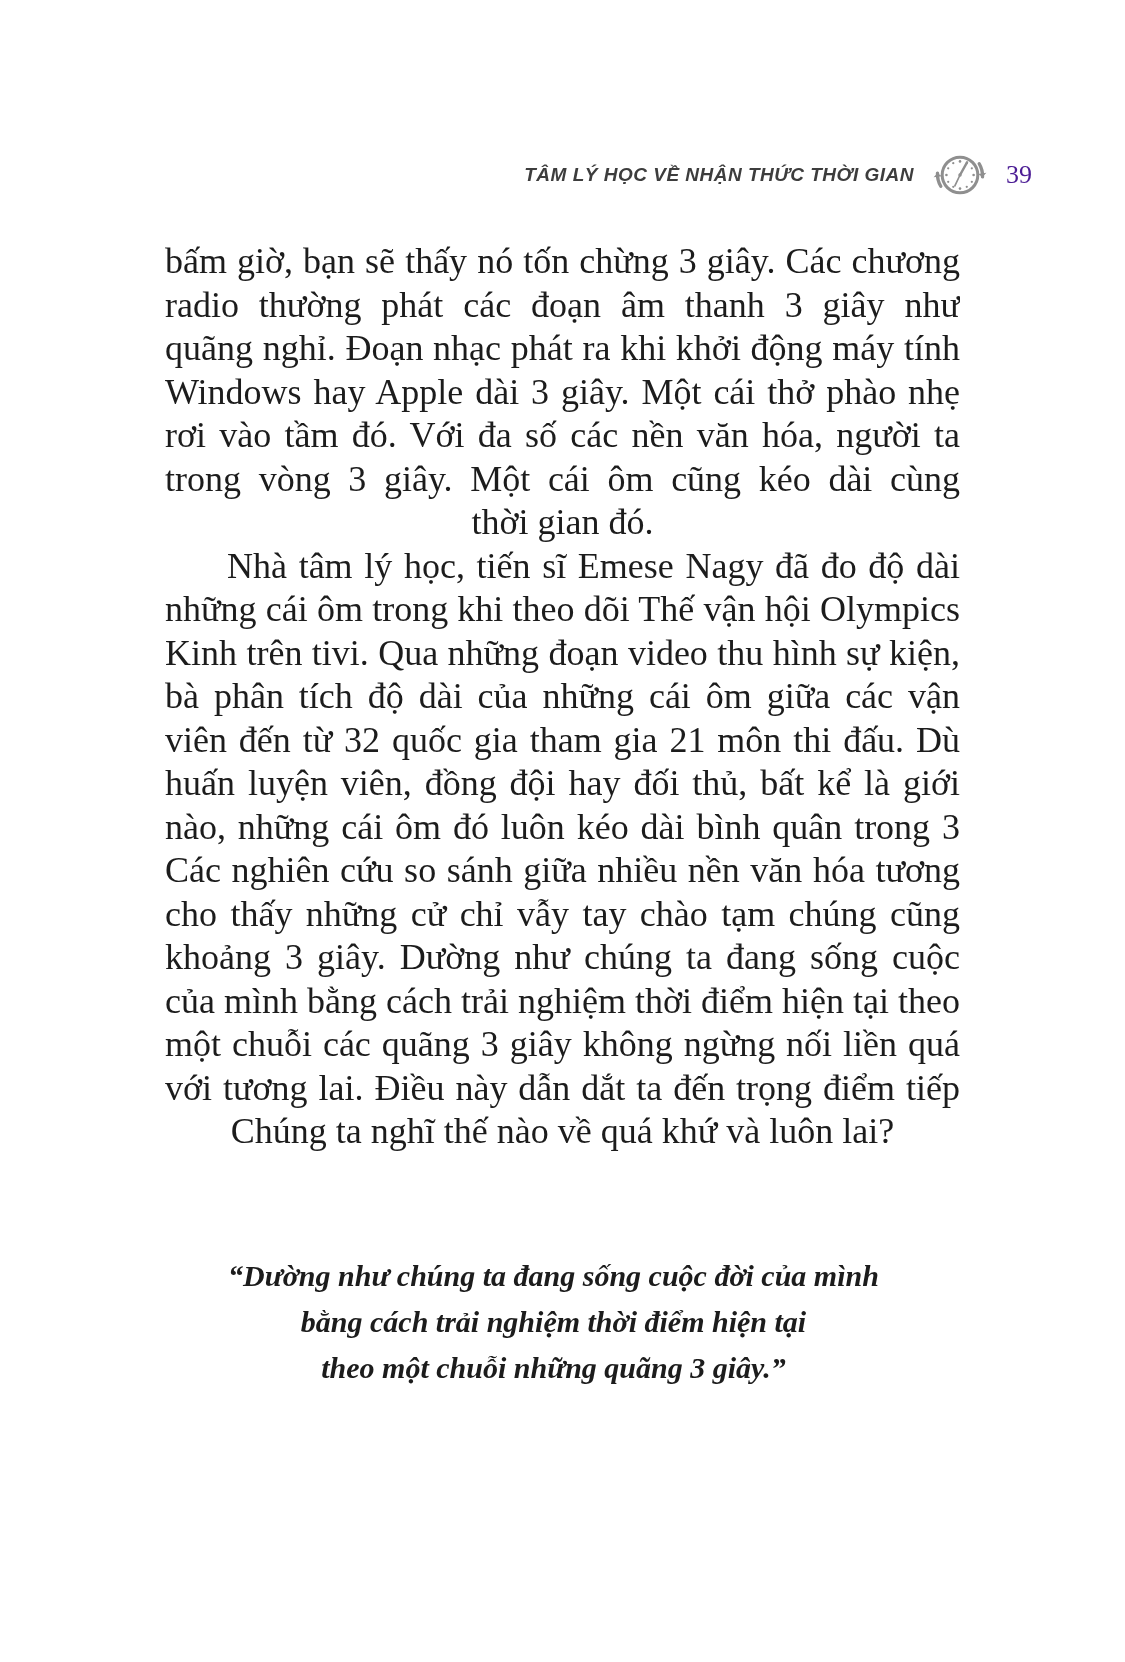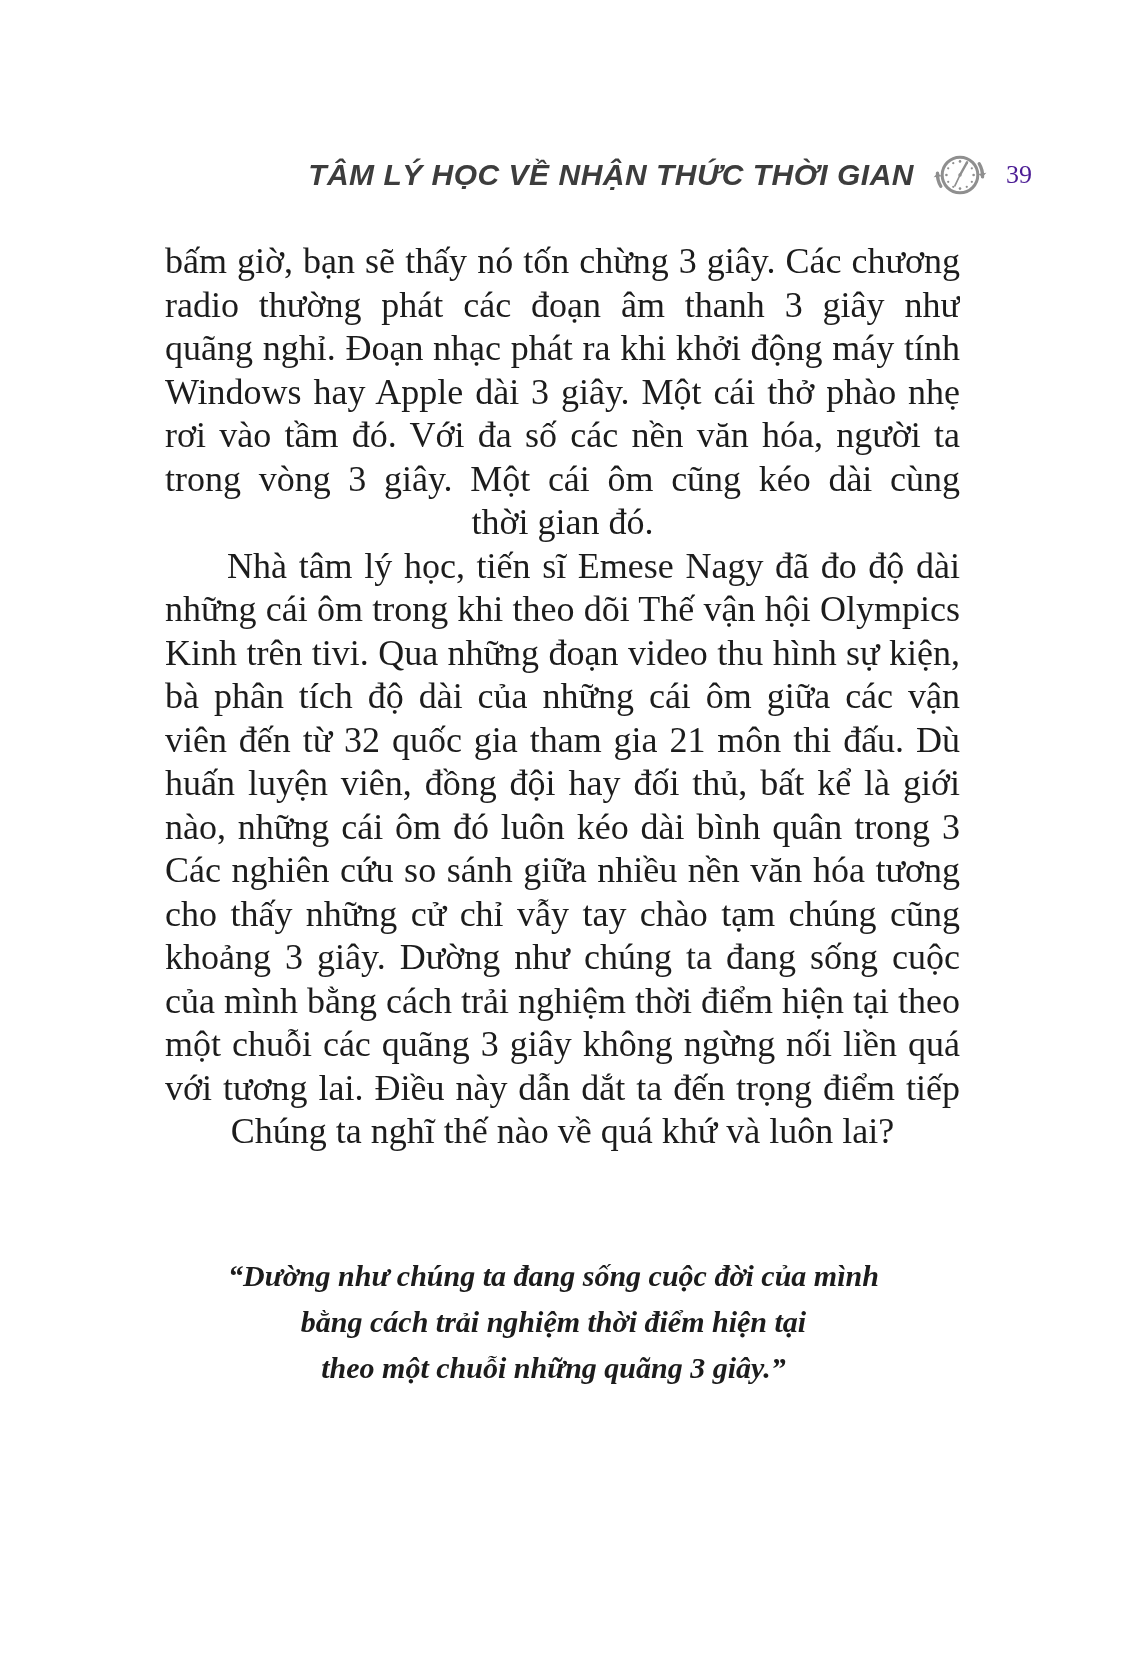--- a/index.html
+++ b/index.html
@@ -19,21 +19,21 @@
     right: 93px;
     height: 64px;
     display: flex;
     align-items: center;
     gap: 16px;
   }
   .header-title {
     font-family: "Liberation Sans", "DejaVu Sans", sans-serif;
     font-style: italic;
     font-weight: bold;
-    font-size: 30px;
+    font-size: 19px;
     letter-spacing: 0.5px;
     color: #3d3d3d;
     white-space: nowrap;
     margin-left: 36px;
   }
   .clock { width: 60px; height: 60px; flex: 0 0 auto; }
   .page-num {
     font-size: 26px;
     color: #4c1d95;
   }

